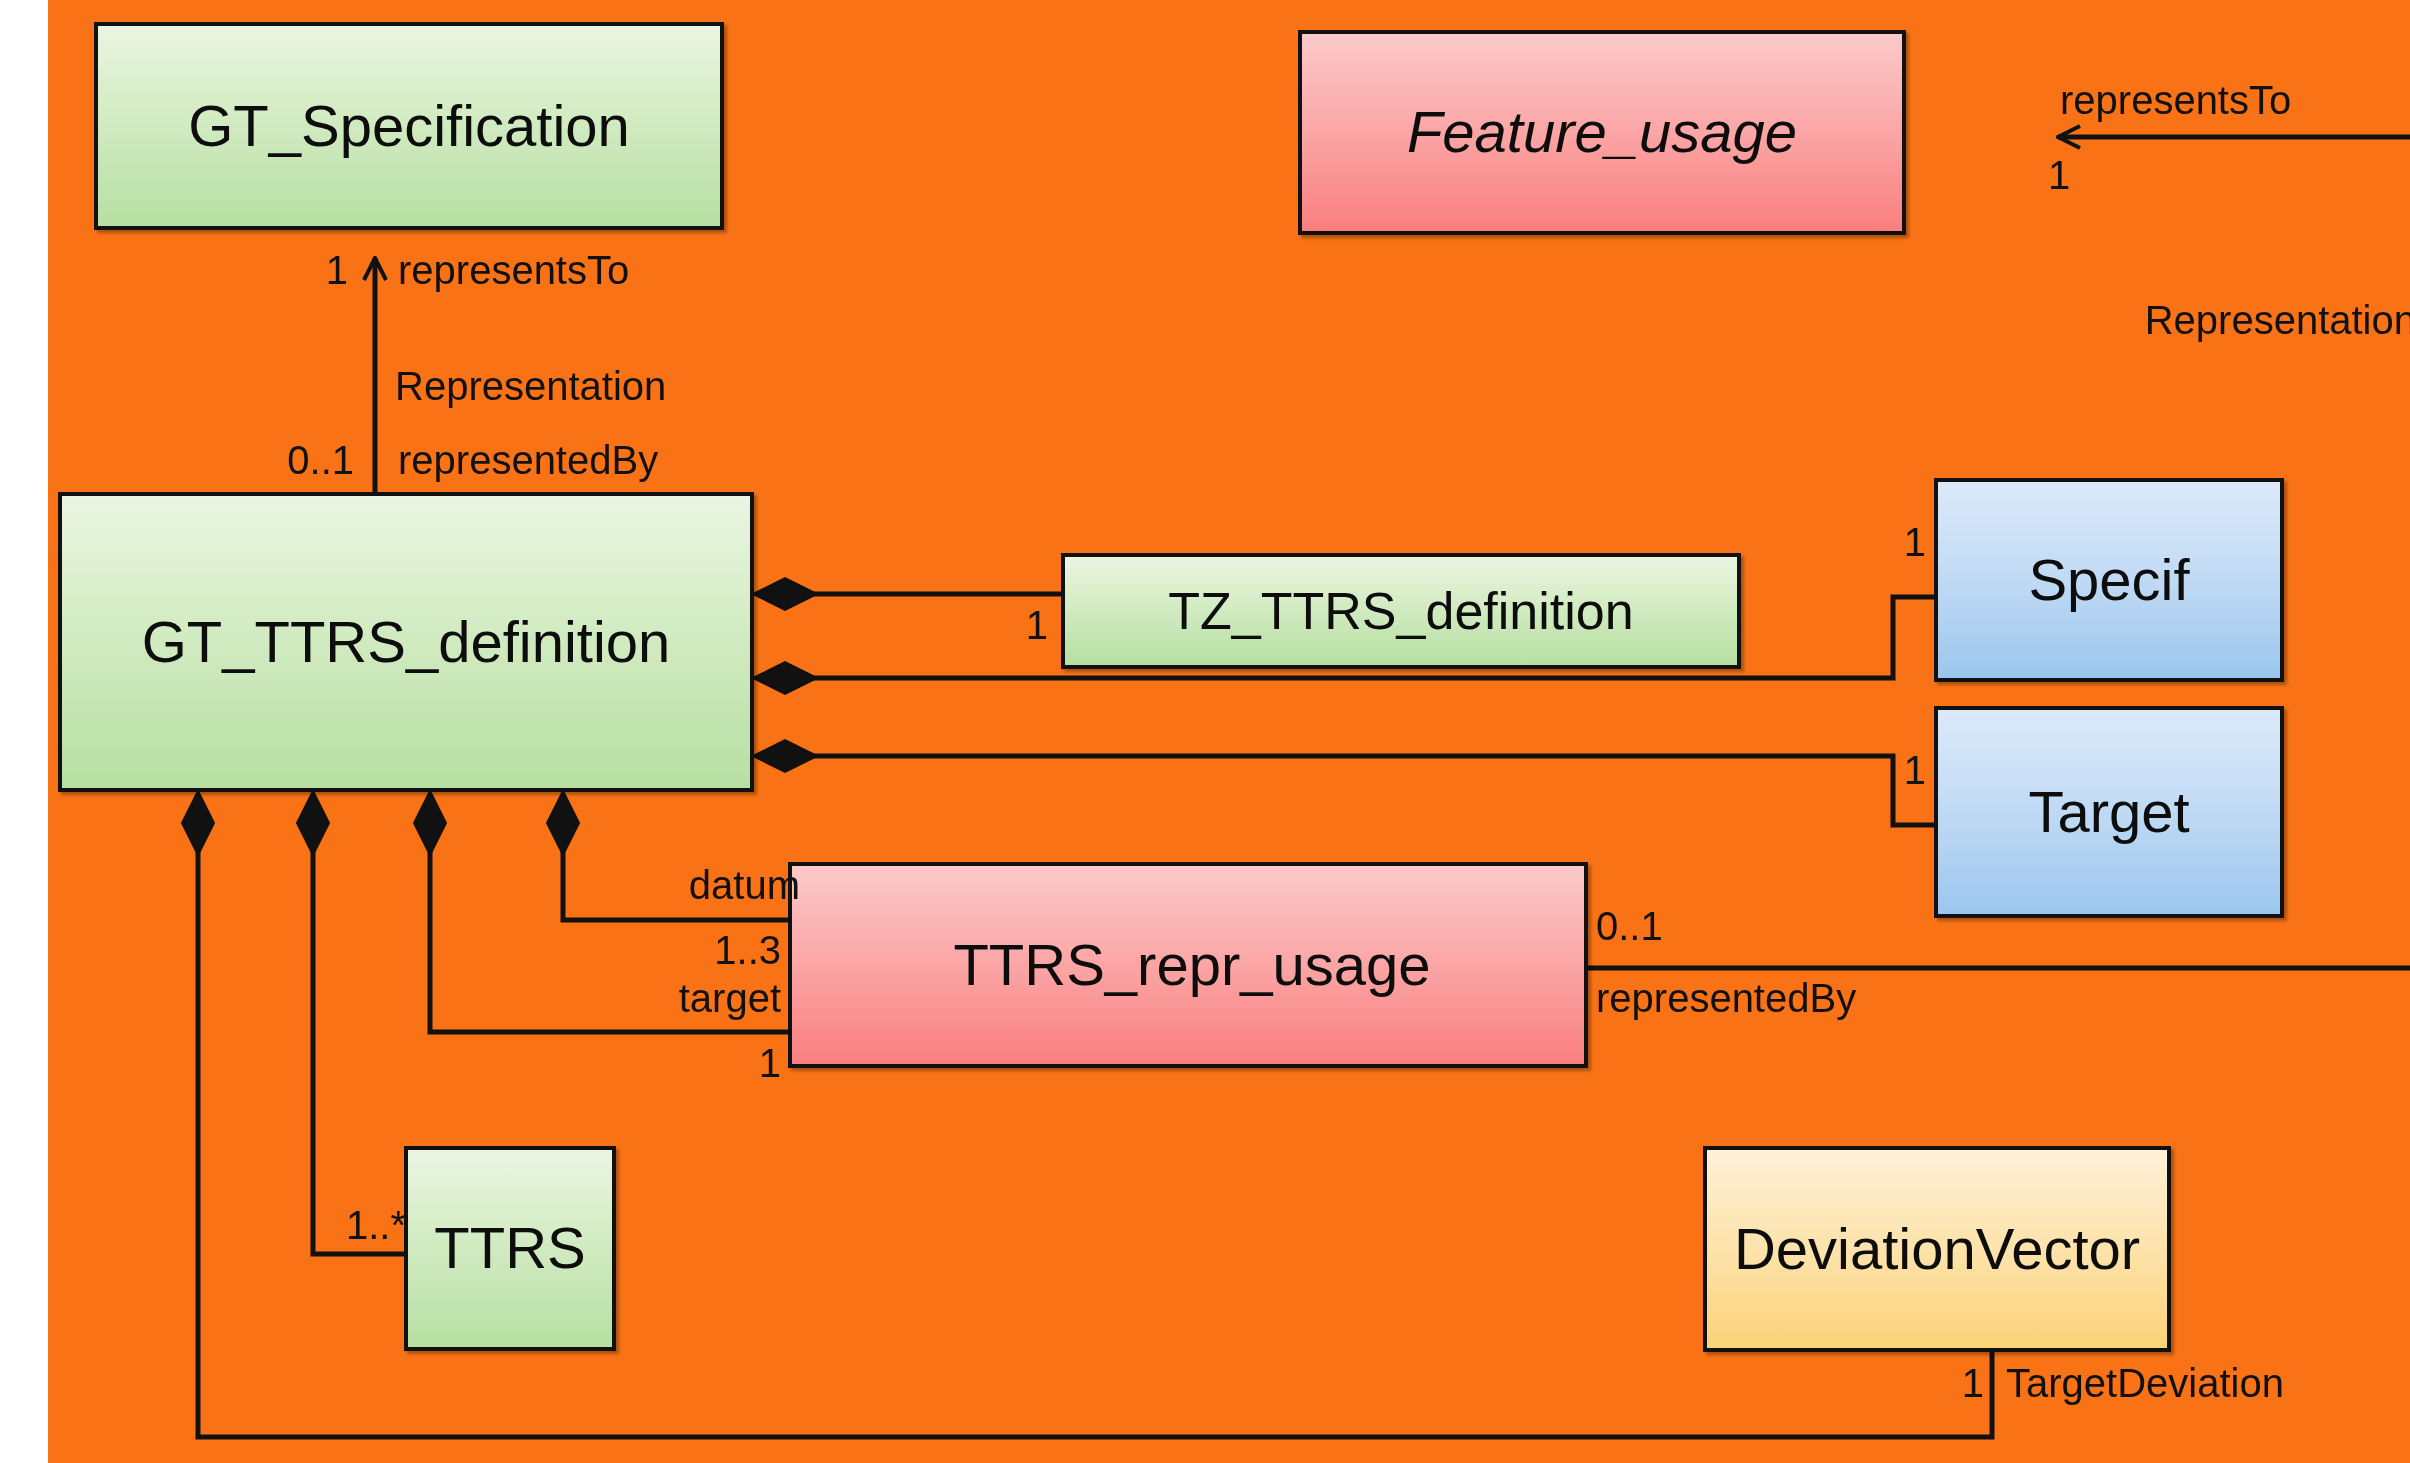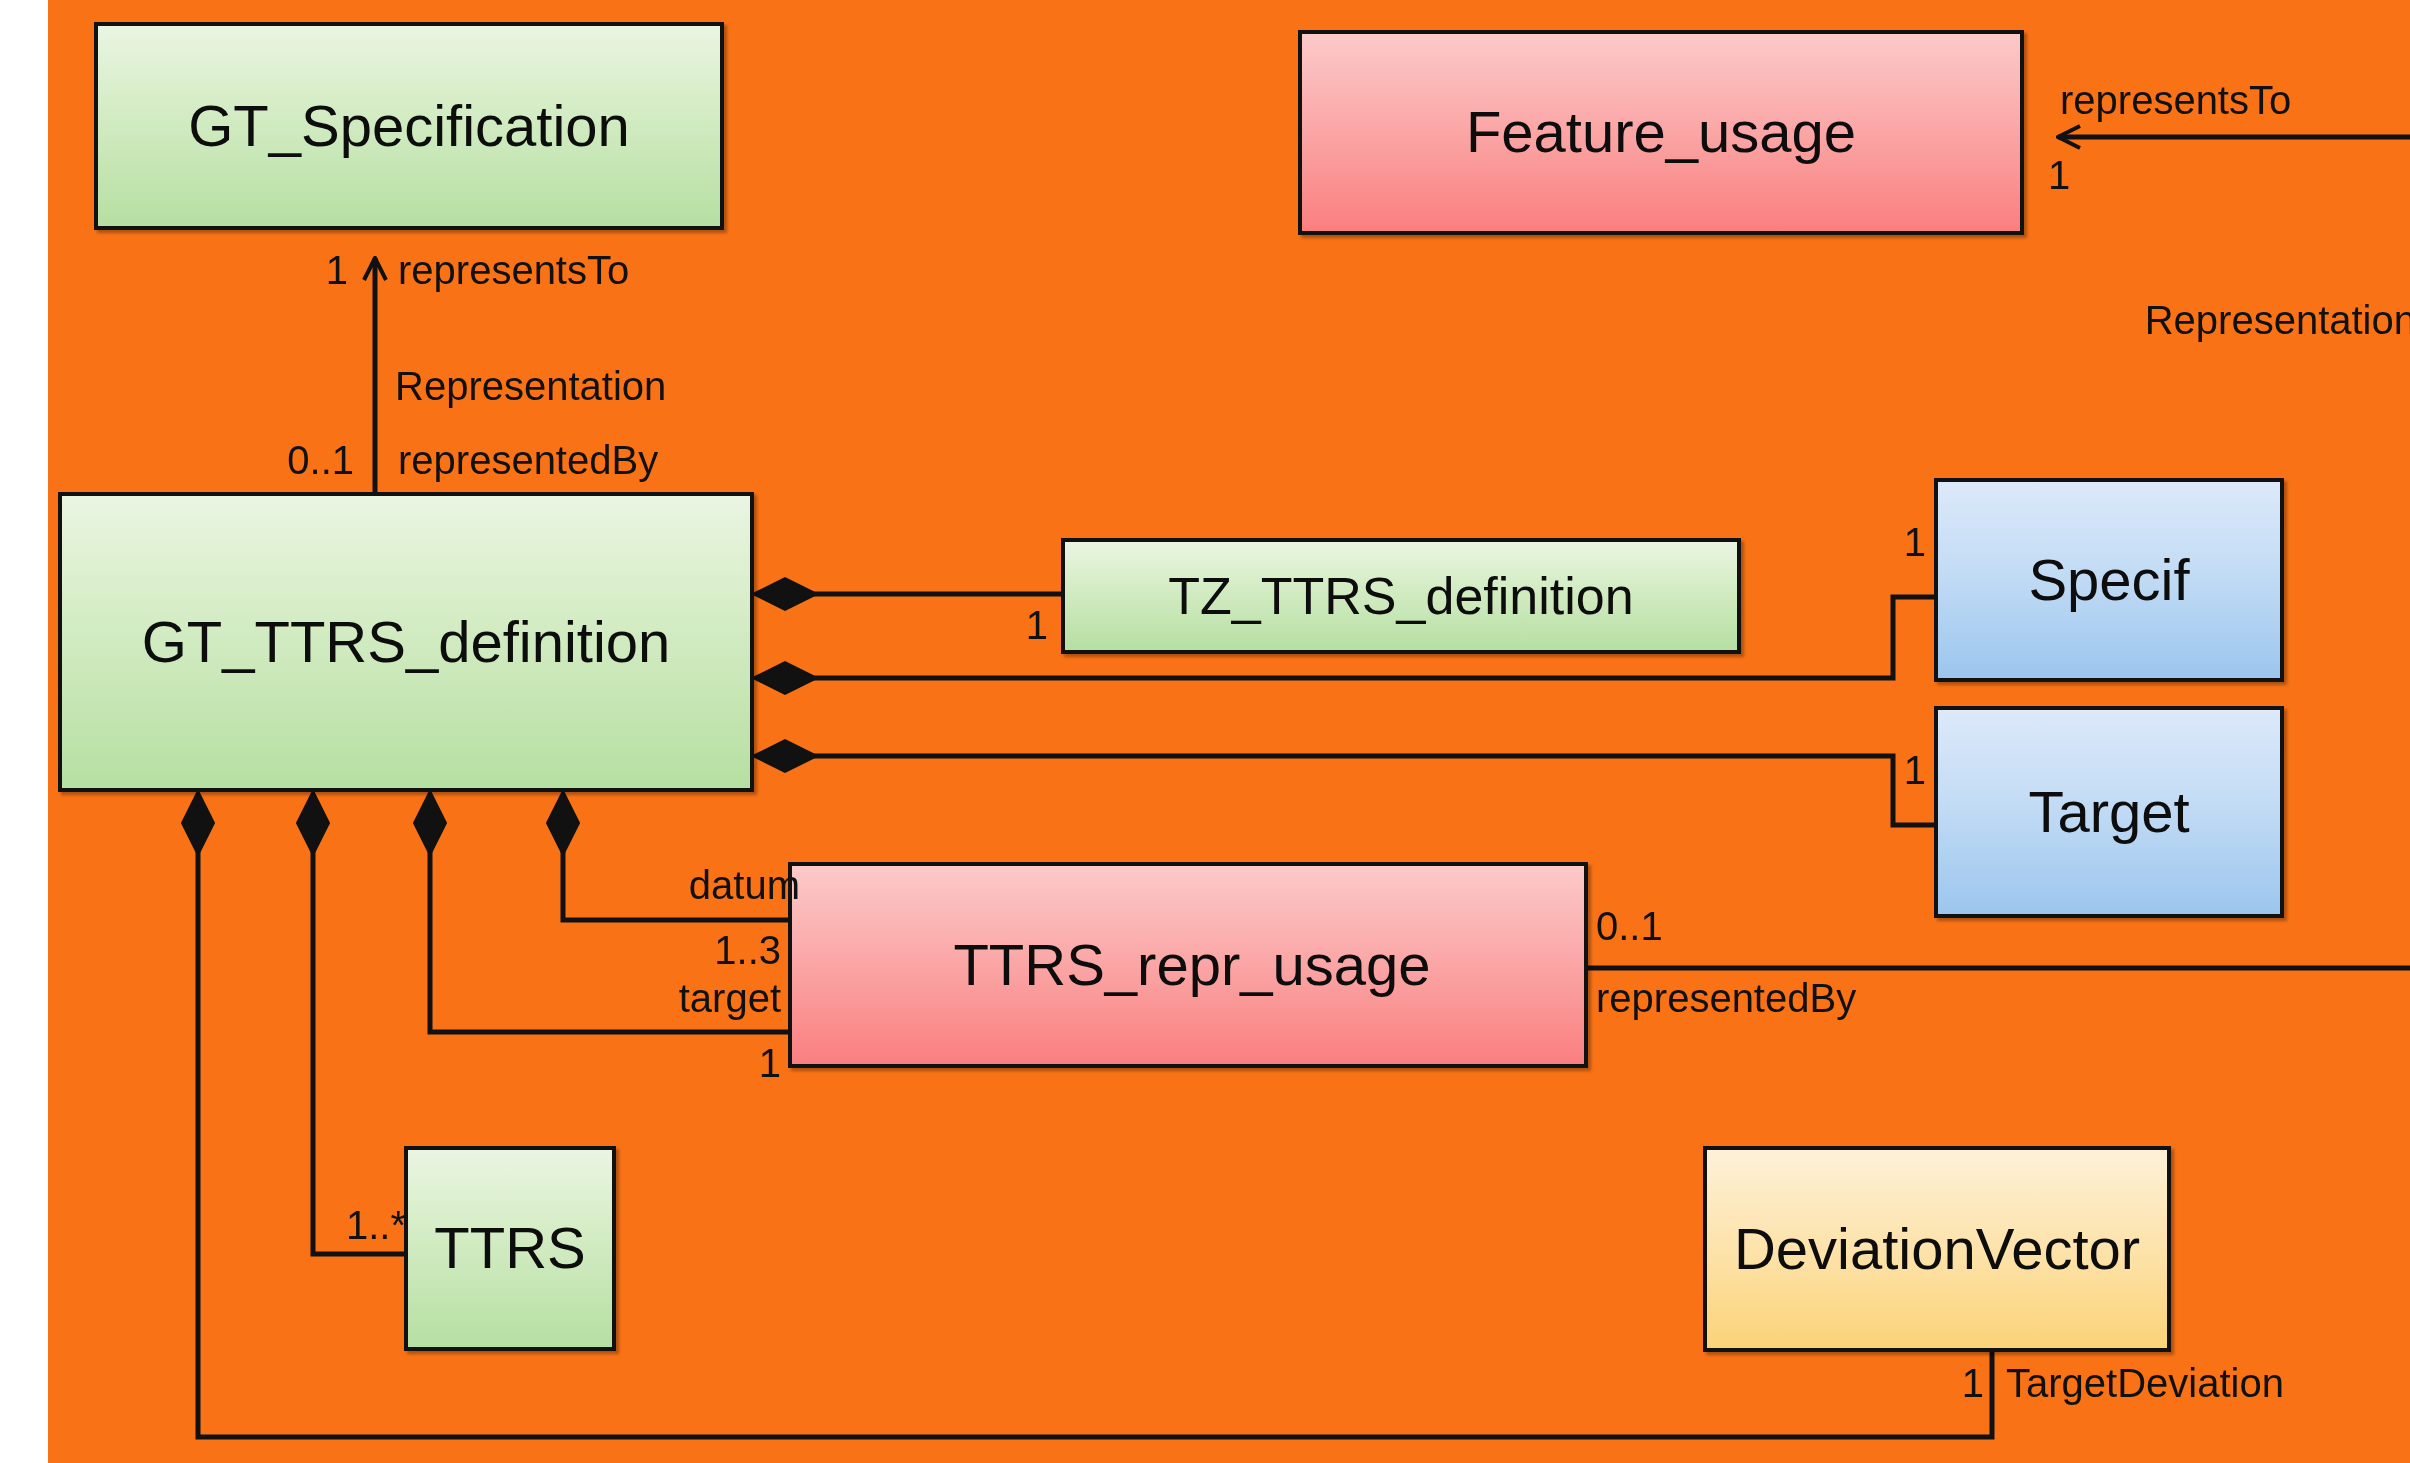--- a/index.html
+++ b/index.html
@@ -72,29 +72,29 @@
     <g>
       <path d="M 150 826 L 150 1437 L 1944 1437 L 1944 1352" fill="none" stroke="#111111" stroke-width="5"></path>
       <path d="M 150 791 L 166 823 L 150 855 L 134 823 Z" fill="#111111" stroke="#111111" stroke-width="2"></path>
     </g>
   </svg>
 
   <div class="node green" style="left:46px;top:22px;width:630px;height:208px;font-size:58px;">
     <span>GT_Specification</span>
   </div>
 
-  <div class="node red" style="left:1250px;top:30px;width:726px;height:205px;font-size:58px;">
+  <div class="node red" style="left:1250px;top:30px;width:608px;height:205px;font-size:58px;font-style:italic;">
     <span>Feature_usage</span>
   </div>
 
   <div class="node green" style="left:10px;top:492px;width:696px;height:300px;font-size:58px;">
     <span>GT_TTRS_definition</span>
   </div>
 
-  <div class="node green" style="left:1013px;top:538px;width:680px;height:116px;font-size:52px;">
+  <div class="node green" style="left:1013px;top:553px;width:680px;height:116px;font-size:52px;">
     <span>TZ_TTRS_definition</span>
   </div>
 
   <div class="node blue" style="left:1886px;top:478px;width:350px;height:204px;font-size:58px;flex-direction:column;">
     <span>Specif</span>
   </div>
 
   <div class="node blue" style="left:1886px;top:706px;width:350px;height:212px;font-size:58px;flex-direction:column;">
     <span>Target</span>
   </div>

